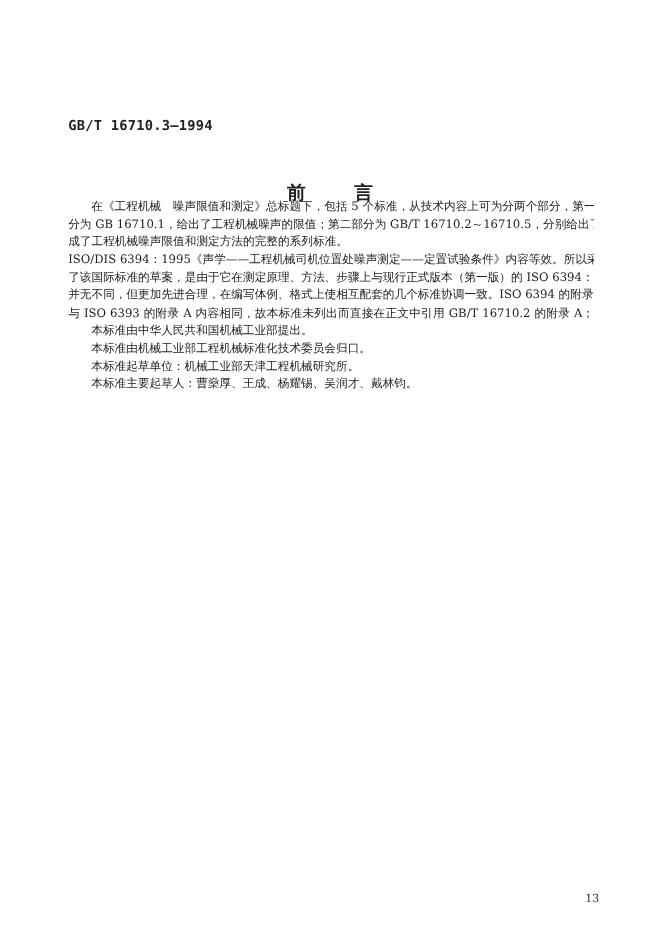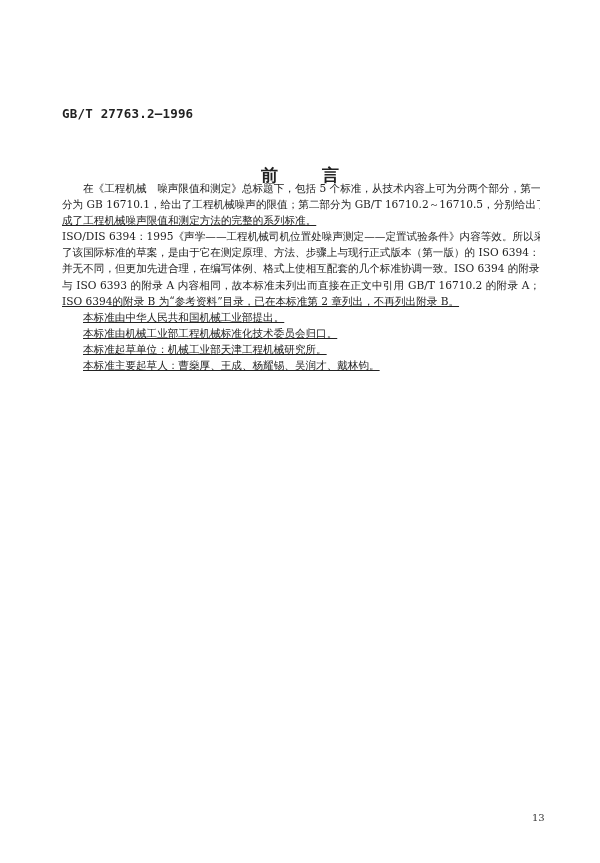--- a/index.html
+++ b/index.html
@@ -7,45 +7,44 @@
          font-family: "DejaVu Serif", "Liberation Serif", serif; color: #1a1a1a; }
   .std-code { position: absolute; left: 62px; top: 106px; font-family: "DejaVu Sans Mono", "Liberation Mono", monospace;
               font-size: 12.5px; font-weight: bold; letter-spacing: 0.2px; color: #222; }
   .title { position: absolute; left: 0; width: 600px; top: 164px; text-align: center;
            font-family: "DejaVu Sans", sans-serif; font-weight: bold; font-size: 17px; letter-spacing: 0; color: #222; }
   .title span { display: inline-block; }
   .title .gap { width: 44px; }
   .body-text { position: absolute; left: 62px; top: 180px; width: 478px; font-size: 10.6px; line-height: 16.1px; color: #222; }
   .body-text p { margin: 0; text-align: justify; text-align-last: left; }
   .line { display: block; white-space: nowrap; overflow: hidden; text-align-last: justify; }
-  .line.last { text-align-last: left; text-decoration: underline; }
+  .line.last { text-align-last: left; }
   .indent { padding-left: 21px; }
   .page-num { position: absolute; left: 532px; top: 812px; font-family: "DejaVu Serif", serif; font-size: 10px; font-weight: normal; color: #333; }
 </style>
 </head>
 <body>
 
-<div class="std-code">GB/T 27763.2—1996</div>
+<div class="std-code">GB/T 16710.3—1994</div>
 
 <div class="title">
   <span>前</span><span class="gap"></span><span>言</span>
 </div>
 
 <div class="body-text">
   <p>
     <span class="line indent">在《工程机械　噪声限值和测定》总标题下，包括 5 个标准，从技术内容上可为分两个部分，第一部</span>
     <span class="line">分为 GB 16710.1，给出了工程机械噪声的限值；第二部分为 GB/T 16710.2～16710.5，分别给出了工程</span>
     <span class="line last">成了工程机械噪声限值和测定方法的完整的系列标准。</span>
   </p>
   <p>
     <span class="line">ISO/DIS 6394：1995《声学——工程机械司机位置处噪声测定——定置试验条件》内容等效。所以采用</span>
     <span class="line">了该国际标准的草案，是由于它在测定原理、方法、步骤上与现行正式版本（第一版）的 ISO 6394：1985</span>
     <span class="line">并无不同，但更加先进合理，在编写体例、格式上使相互配套的几个标准协调一致。ISO 6394 的附录 A</span>
     <span class="line">与 ISO 6393 的附录 A 内容相同，故本标准未列出而直接在正文中引用 GB/T 16710.2 的附录 A；</span>
-    <span class="line last">ISO 6394的附录 B 为“参考资料”目录，已在本标准第 2 章列出，不再列出附录 B。</span>
   </p>
   <p>
     <span class="line indent last">本标准由中华人民共和国机械工业部提出。</span>
   </p>
   <p>
     <span class="line indent last">本标准由机械工业部工程机械标准化技术委员会归口。</span>
   </p>
   <p>
     <span class="line indent last">本标准起草单位：机械工业部天津工程机械研究所。</span>
   </p>

